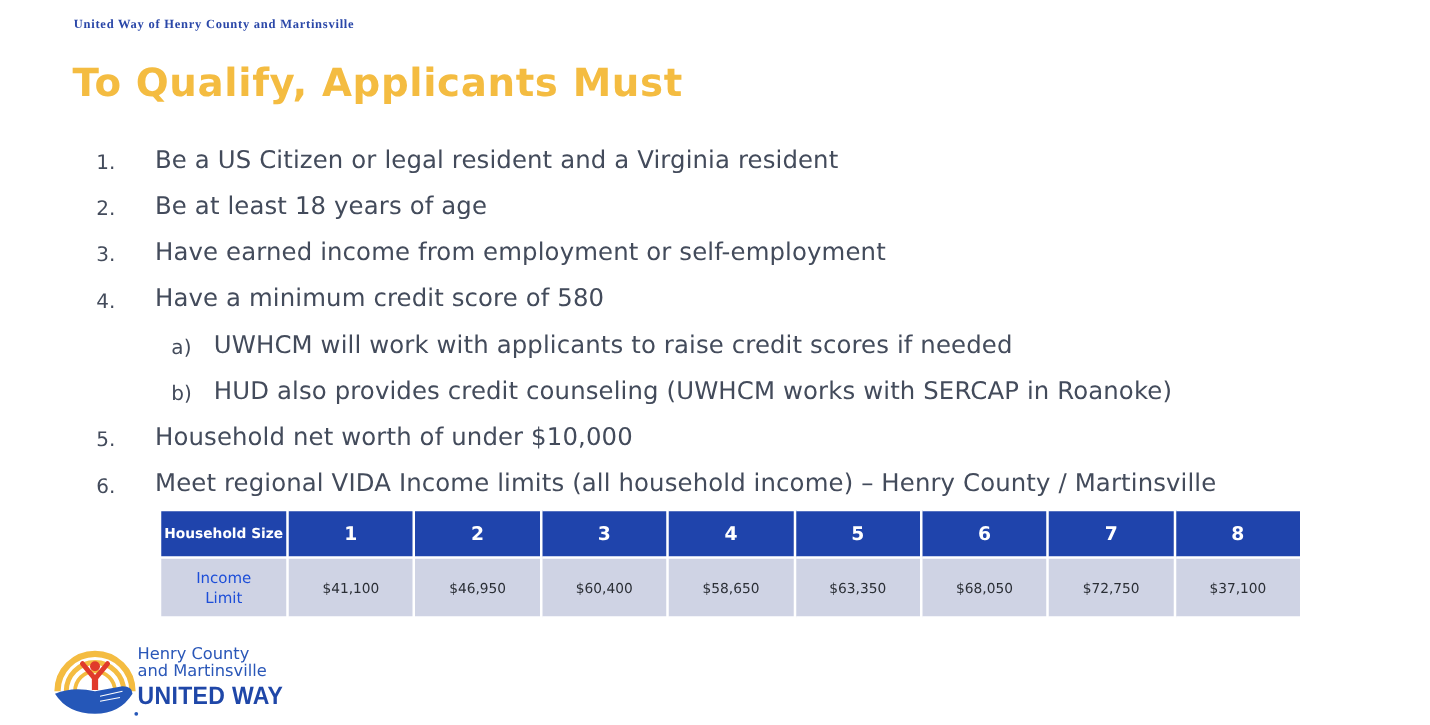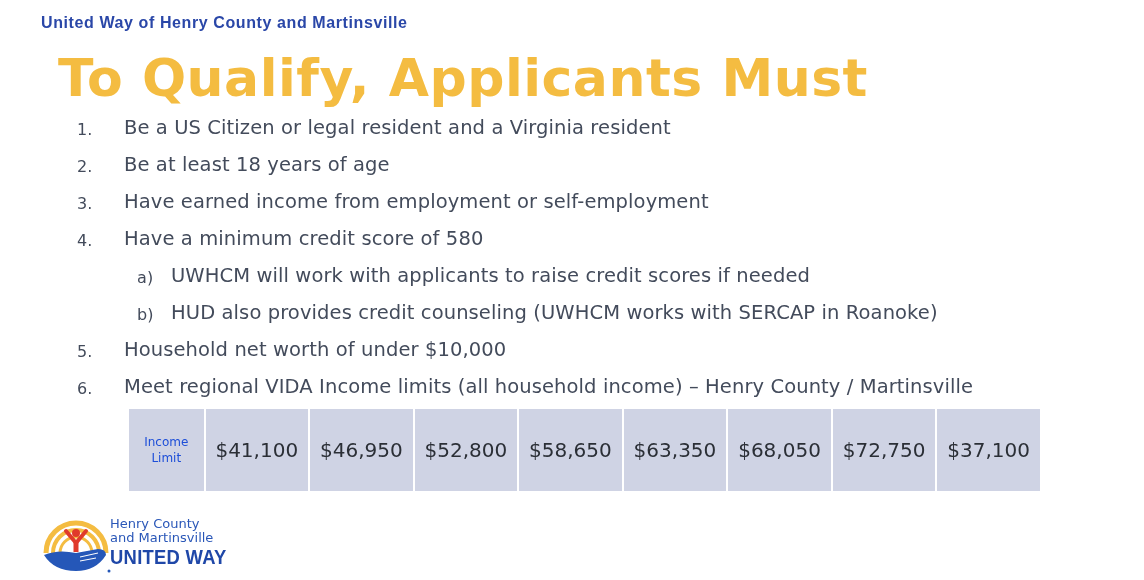--- a/index.html
+++ b/index.html
@@ -1,28 +1,28 @@
 <!DOCTYPE html>
 <html><head>
 <meta charset="utf-8">
 <style>
   html, body { margin:0; padding:0; }
   body {
     width:1144px; height:580px; background:#ffffff; position:relative; overflow:hidden;
     font-family:"DejaVu Sans", sans-serif; color:#3f4756;
   }
   .org-header {
-    position:absolute; left:41px; top:14px;
-    font-family:Liberation Sans, sans-serif; font-weight:bold;
-    font-size:16px; letter-spacing:0.6px; color:#2a47a8;
+    position:absolute; left:59px; top:14px;
+    font-family:Liberation Serif, serif; font-weight:bold;
+    font-size:10px; letter-spacing:0.6px; color:#2a47a8;
   }
   .title {
     position:absolute; left:58px; top:52px;
     font-family:"DejaVu Sans", sans-serif; font-weight:bold;
-    font-size:52px; letter-spacing:0.5px; color:#f4bc41; line-height:1;
+    font-size:31px; letter-spacing:0.5px; color:#f4bc41; line-height:1;
   }
   .list { position:absolute; left:0; top:0; }
   .item {
     position:absolute; font-size:19.5px; line-height:24px; color:#434b5b; white-space:nowrap;
     font-family:"DejaVu Sans", sans-serif; letter-spacing:0.1px;
   }
   .num { position:absolute; left:0; top:0; }
   .txt { position:absolute; top:0; }
   .lvl1 { left:77px; }
   .lvl1 .txt { left:31px;margin-left:16px; }
@@ -36,21 +36,21 @@
     font-family:"DejaVu Sans", sans-serif;
   }
   table.income td, table.income th {
     border:2px solid #ffffff; text-align:center; padding:0;
   }
   table.income th {
     background:#1f44ac; color:#ffffff; font-weight:bold; height:36px; font-size:15px;
   }
   table.income th.rowlabel { font-size:11px; line-height:14px; width:100px; }
   table.income td {
-    background:#cfd3e4; color:#2b2f36; height:46px; font-size:20px;
+    background:#cfd3e4; color:#2b2f36; height:46px; font-size:11px;
   }
   table.income td.rowlabel { font-size:12px; line-height:16px; color:#1d4ed8; }
 
   .logo { position:absolute; left:40px; top:513px; width:72px; height:62px; }
   .logo-text {
     position:absolute; left:110px; top:517px; color:#2a57b8;
     font-family:"DejaVu Sans", sans-serif; line-height:14px;
   }
   .logo-line { font-size:13px; display:block; }
   .logo-brand {
@@ -95,25 +95,36 @@
     <span class="txt">Household net worth of under $10,000</span>
   </div>
   <div class="item lvl1" style="top:375px;">
     <span class="num">6.</span>
     <span class="txt">Meet regional VIDA Income limits (all household income) – Henry County / Martinsville</span>
   </div>
 </div>
 
 <table class="income">
   <tbody>
+      <tr>
+    <th class="rowlabel">Household Size</th>
+    <th>1</th>
+    <th>2</th>
+    <th>3</th>
+    <th>4</th>
+    <th>5</th>
+    <th>6</th>
+    <th>7</th>
+    <th>8</th>
+  </tr>
   <tr>
     <td class="rowlabel"><span style="display:inline-block;width:60px;">Income Limit</span></td>
     <td>$41,100</td>
     <td>$46,950</td>
-    <td>$52,800</td>
+    <td>$60,400</td>
     <td>$58,650</td>
     <td>$63,350</td>
     <td>$68,050</td>
     <td>$72,750</td>
     <td>$37,100</td>
   </tr>
 </tbody>
   </table>
 
 <div class="logo">

